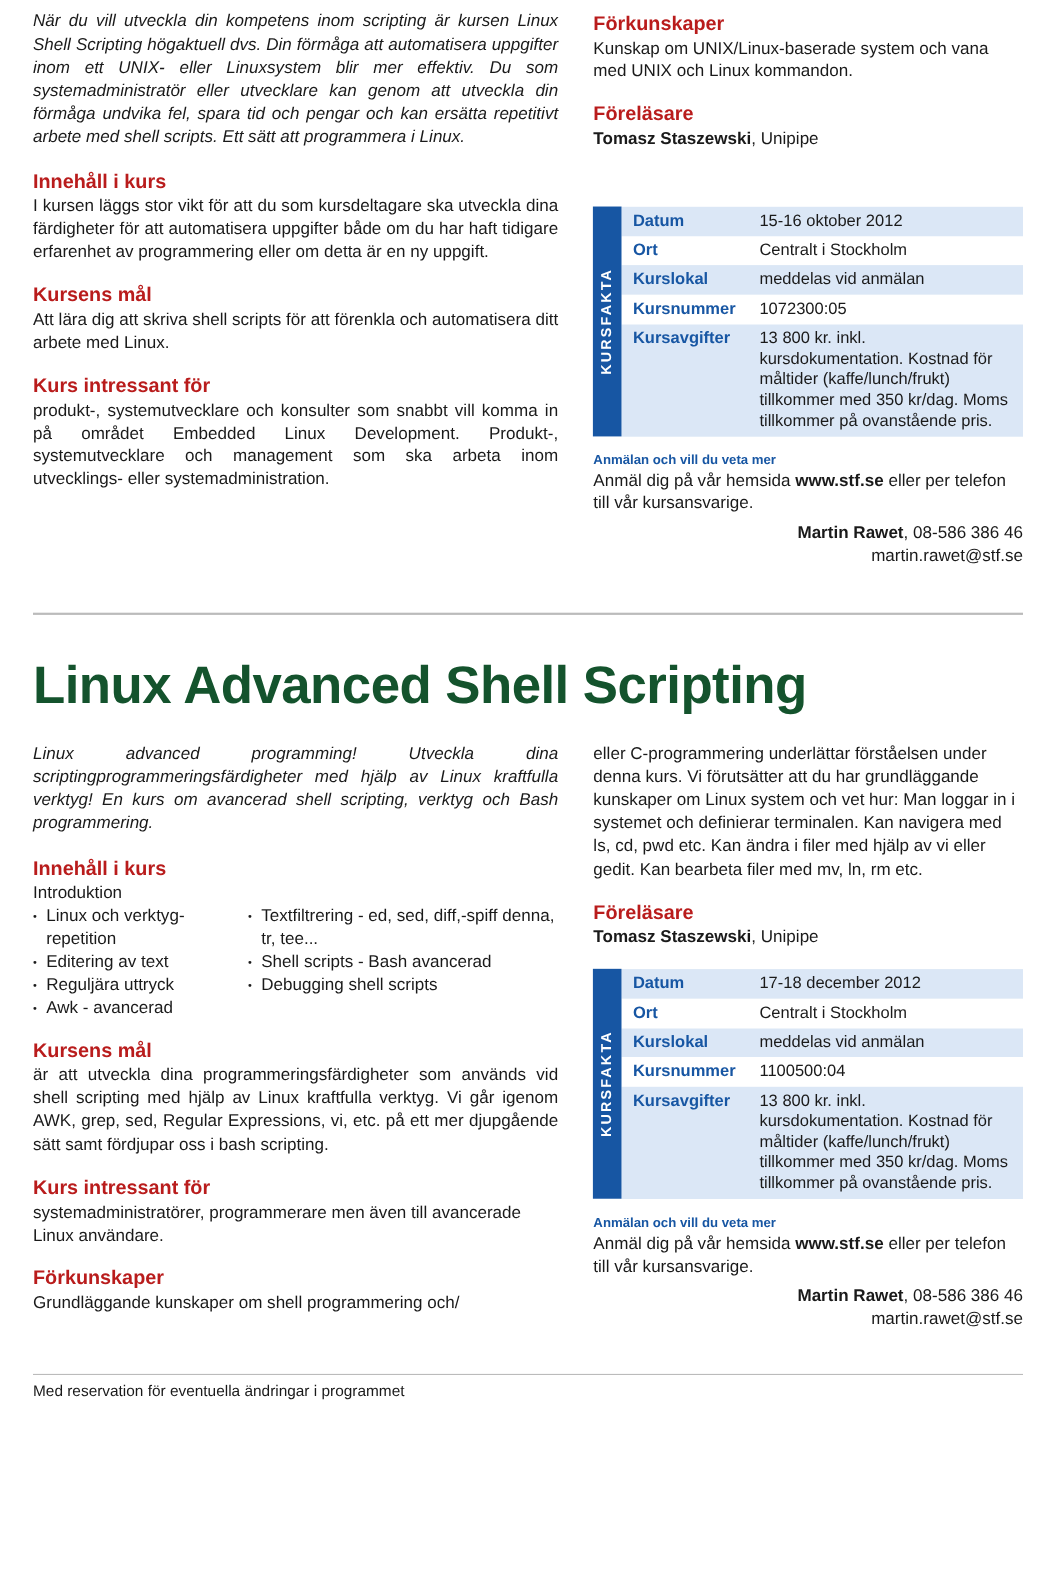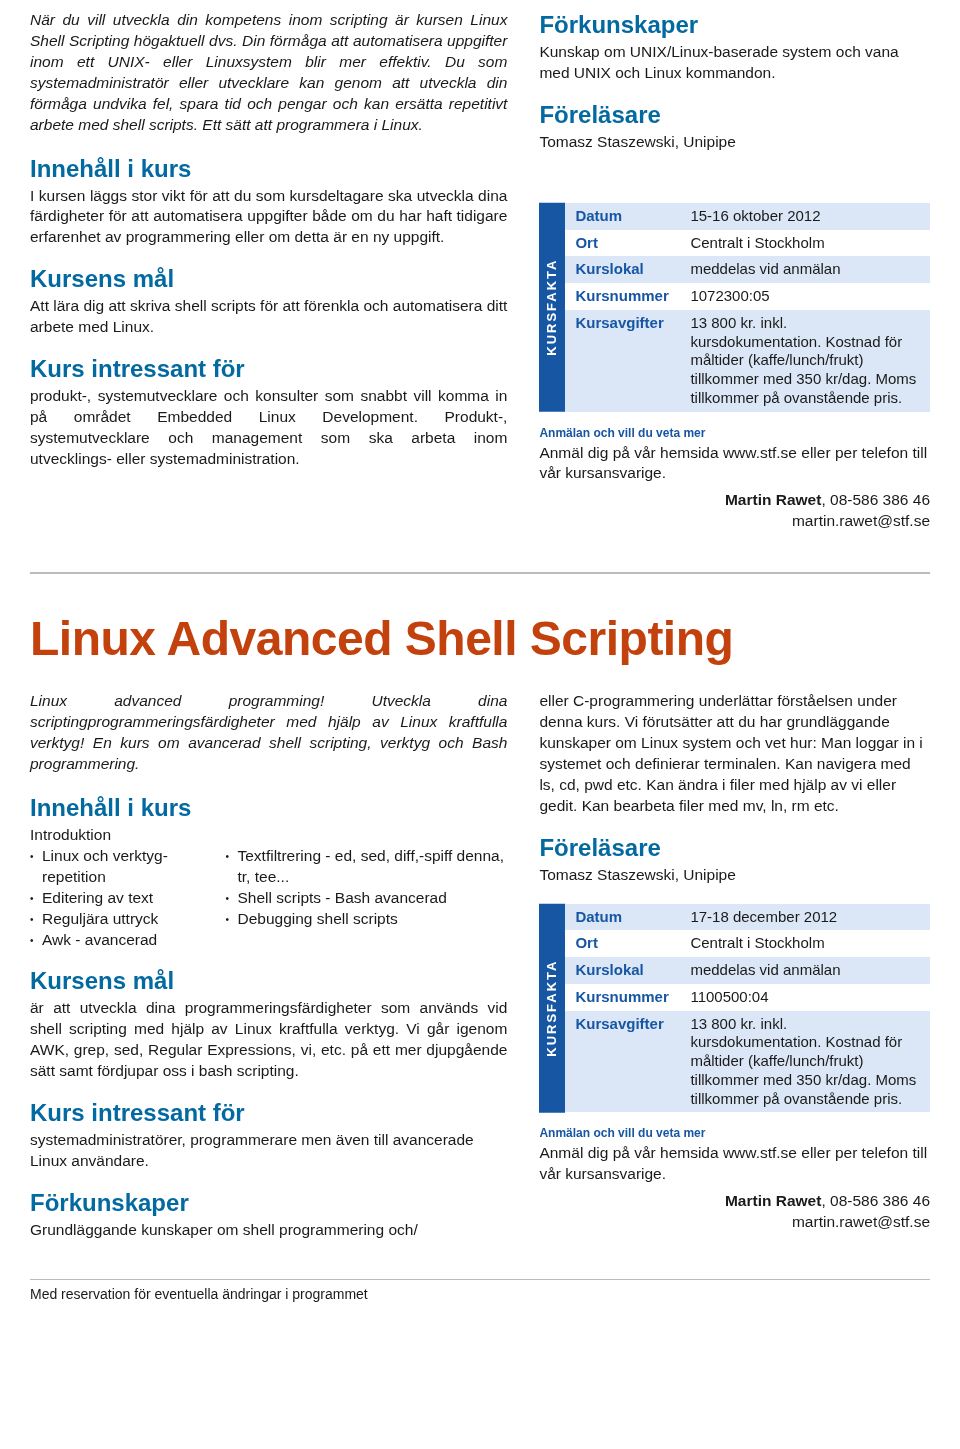--- a/index.html
+++ b/index.html
@@ -16,34 +16,34 @@
   .sep-thin { border: none; border-top: 1.5px solid #bbb; margin: 8px 0 0; }
   .title {
     color: #1756a3;
     font-weight: 700;
     font-size: 44px;
     letter-spacing: -0.5px;
     margin-bottom: 14px;
   }
   .title .sub { font-weight: 400; font-size: 36px; color: #1756a3; }
   .title2 {
-    color: #c2410c;
+    color: #14532d;
     font-weight: 700;
     font-size: 48px;
     letter-spacing: -0.5px;
     margin-bottom: 22px;
   }
   .cols { display: flex; gap: 32px; }
   .left { flex: 1 1 55%; }
   .right { flex: 1 1 45%; }
   .intro { font-style: italic; font-size: 15.5px; line-height: 1.35; text-align: justify; margin-bottom: 18px; }
-  .h { color: #0369a1; font-weight: 700; font-size: 24px; margin-top: 16px; margin-bottom: 2px; }
+  .h { color: #b91c1c; font-weight: 700; font-size: 18px; margin-top: 16px; margin-bottom: 2px; }
   .body { font-size: 15.5px; line-height: 1.35; text-align: justify; }
   .body-nj { font-size: 15.5px; line-height: 1.35; }
-  .bold { font-weight: 400; }
+  .bold { font-weight: 700; }
   .fakta-wrap { display: flex; margin-top: 10px; margin-bottom: 14px; }
   .fakta-tab {
     background: #1756a3;
     color: #fff;
     font-weight: 700;
     font-size: 13px;
     letter-spacing: 2px;
     writing-mode: vertical-rl;
     transform: rotate(180deg);
     text-align: center;

